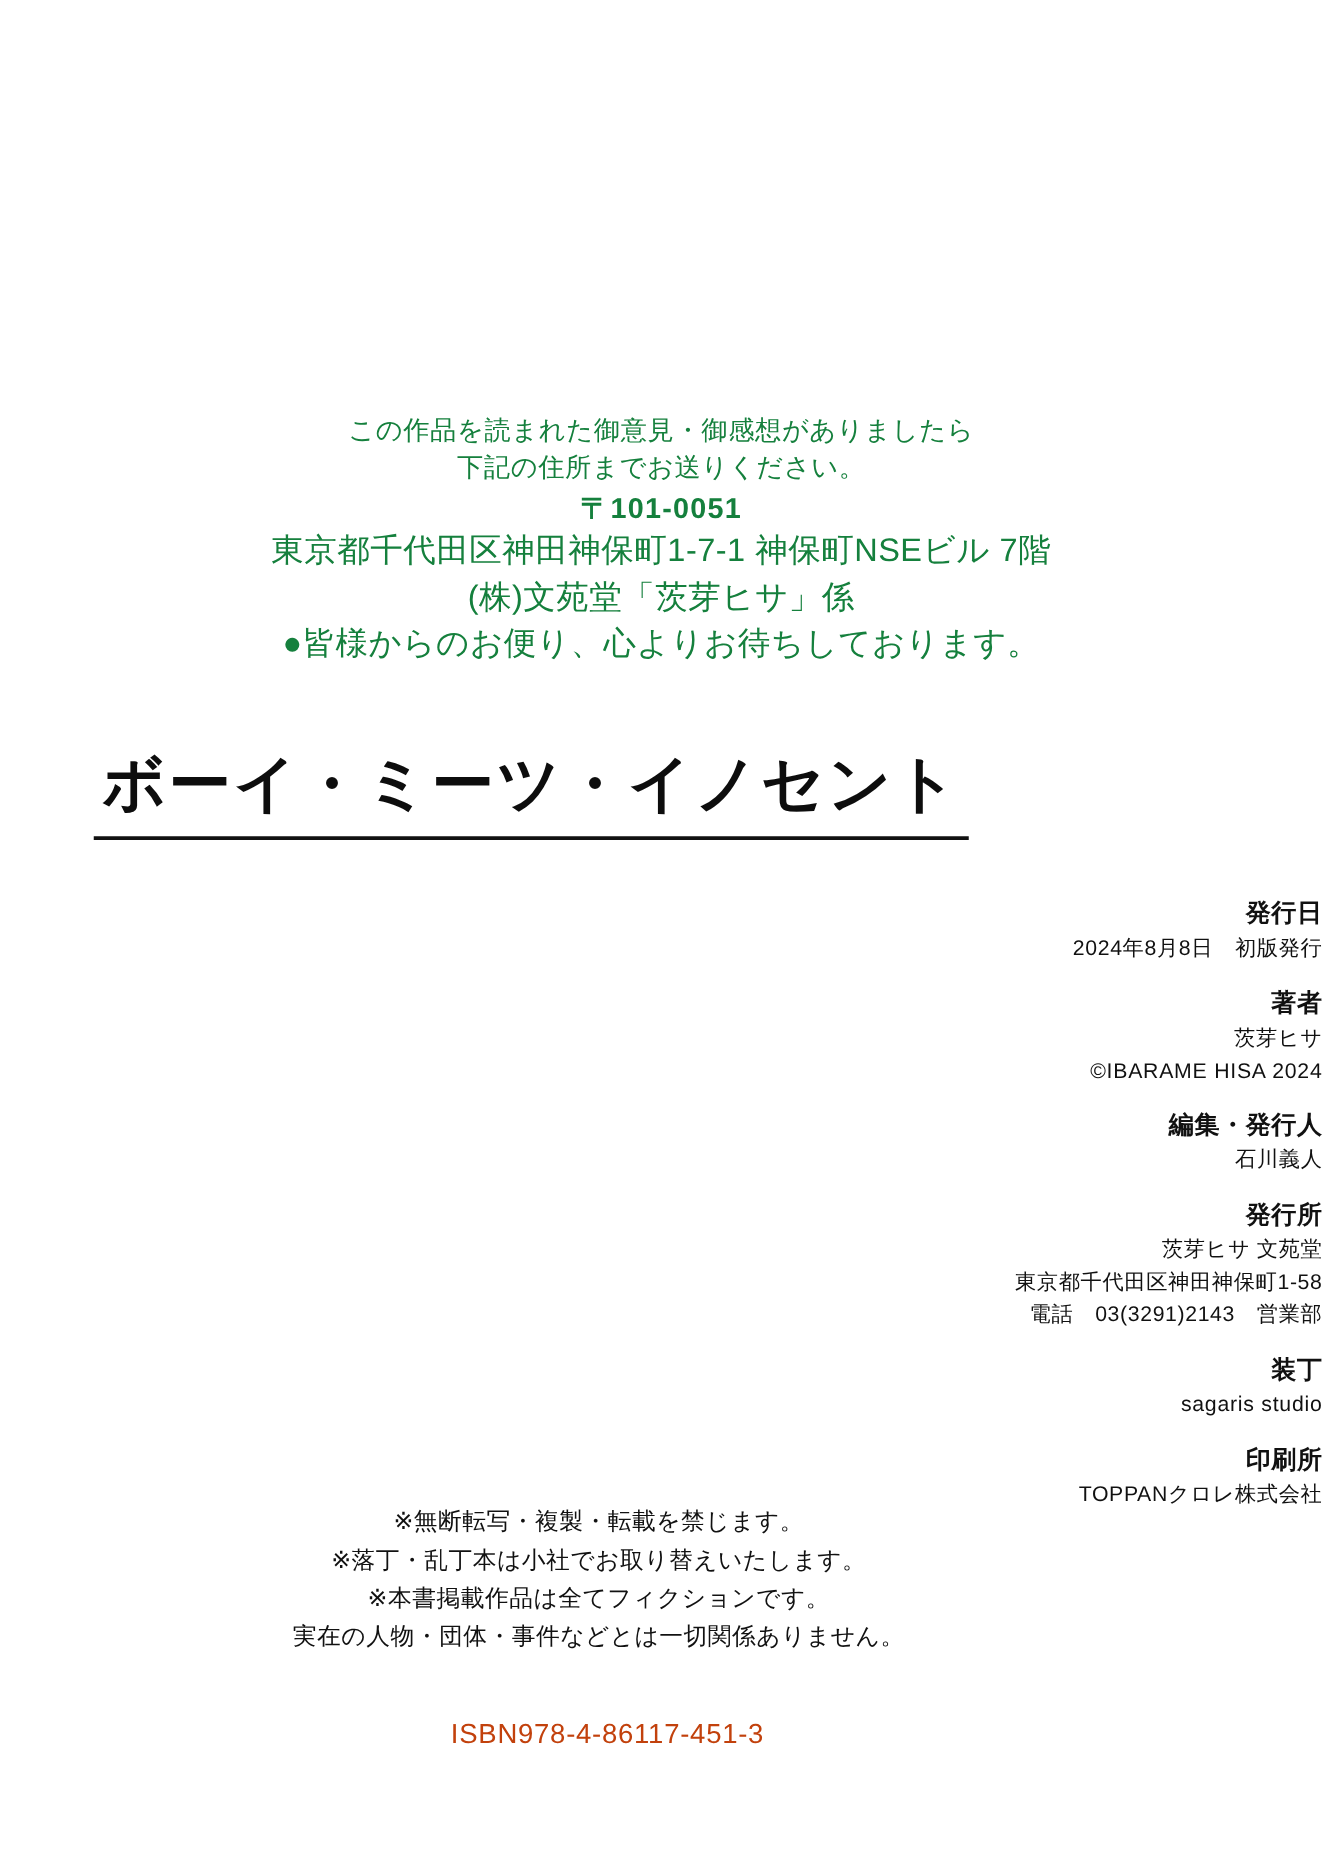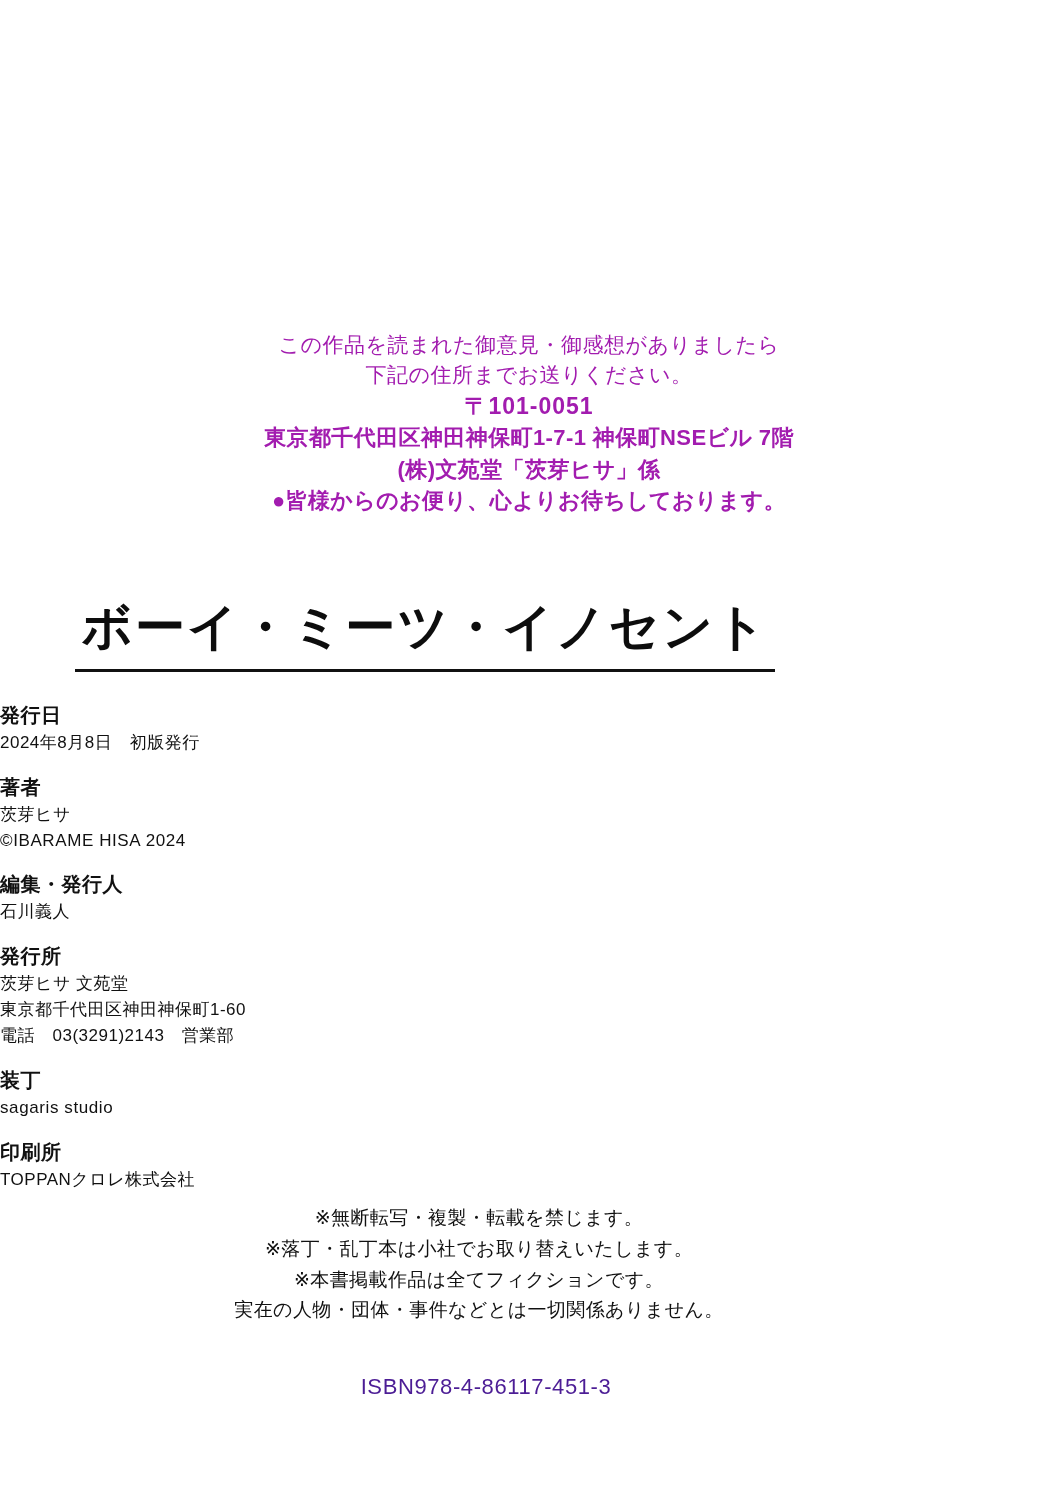--- a/index.html
+++ b/index.html
@@ -28,25 +28,25 @@
     top: 330px;
     left: 0;
     width: 1058px;
     text-align: center;
     line-height: 1.42;
   }
   .feedback-line {
     display: block;
     font-size: 21px;
     letter-spacing: 0.5px;
-    color: #a21caf;
+    color: #15803d;
   }
   .feedback-line.bold {
-    font-weight: bold;
-    font-size: 22px;
+    font-weight: normal;
+    font-size: 26px;
     letter-spacing: 0.4px;
   }
   .feedback-line.zip {
     font-weight: bold;
     font-size: 23px;
     letter-spacing: 1px;
   }
 
   
   .title-wrap {
@@ -67,24 +67,24 @@
   .title-rule {
     width: 700px;
     height: 3px;
     background: #111;
     margin: 14px auto 0 auto;
   }
 
   
   .colophon {
     position: absolute;
-    top: 700px;
+    top: 716px;
     left: 0;
     width: 1058px;
-    text-align: left;
+    text-align: right;
   }
   .colo-group {
     margin-bottom: 16px;
   }
   .colo-label {
     font-size: 20px;
     font-weight: bold;
     line-height: 1.5;
     letter-spacing: 0.5px;
   }
@@ -114,21 +114,21 @@
 
   
   .isbn {
     position: absolute;
     top: 1374px;
     left: 0;
     width: 972px;
     text-align: center;
     font-size: 22px;
     letter-spacing: 0.6px;
-    color: #4c1d95;
+    color: #c2410c;
   }
 </style>
 </head>
 <body>
 
 <div class="page">
 
   <div class="feedback-block">
     <span class="feedback-line">この作品を読まれた御意見・御感想がありましたら</span>
     <span class="feedback-line">下記の住所までお送りください。</span>
@@ -157,21 +157,21 @@
     </div>
 
     <div class="colo-group">
       <div class="colo-label">編集・発行人</div>
       <div class="colo-value">石川義人</div>
     </div>
 
     <div class="colo-group">
       <div class="colo-label">発行所</div>
       <div class="colo-value">茨芽ヒサ 文苑堂</div>
-      <div class="colo-value">東京都千代田区神田神保町1-60</div>
+      <div class="colo-value">東京都千代田区神田神保町1-58</div>
       <div class="colo-value">電話　03(3291)2143　営業部</div>
     </div>
 
     <div class="colo-group">
       <div class="colo-label">装丁</div>
       <div class="colo-value latin">sagaris studio</div>
     </div>
 
     <div class="colo-group">
       <div class="colo-label">印刷所</div>

